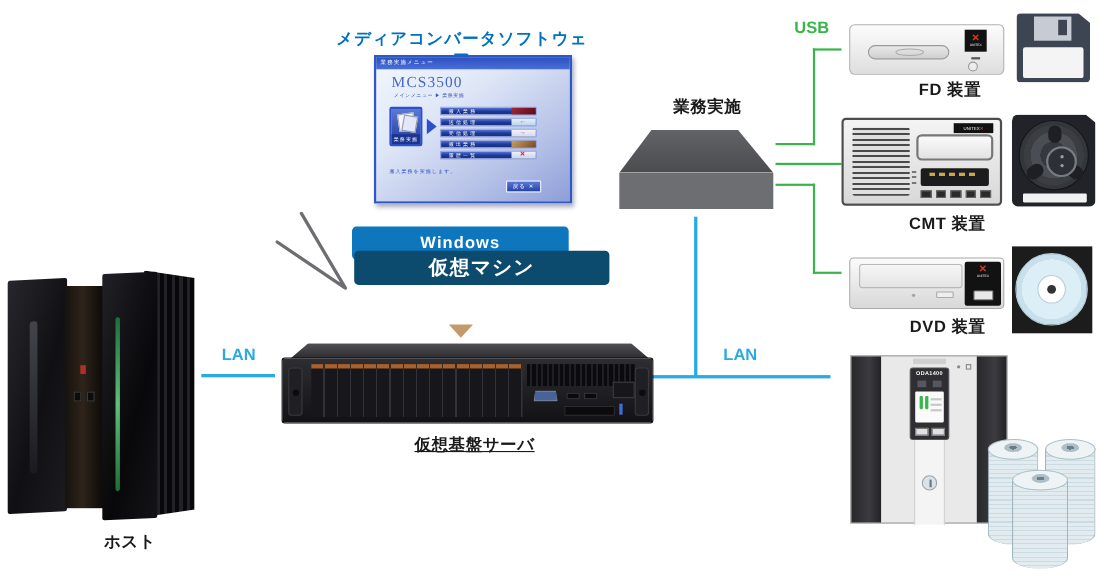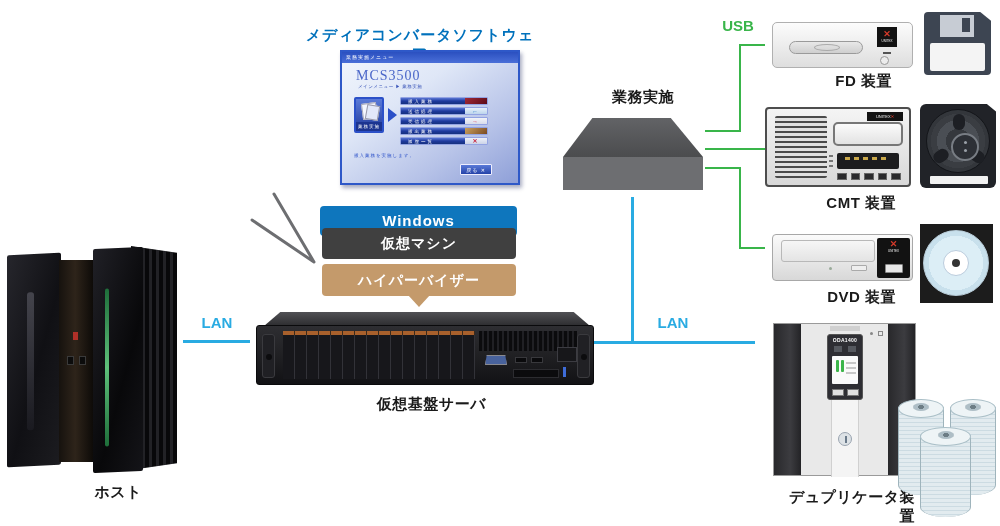--- a/index.html
+++ b/index.html
@@ -45,21 +45,21 @@
   .mi4 .mi-icon { background:linear-gradient(135deg,#caa05e,#7a4a22); }
   .mi5 .mi-icon { background:linear-gradient(180deg,#eef0f8,#ccd4e8); color:#c82840; }
   .mcs-status { position:absolute; left:12px; top:101px; font-size:4.5px; color:#2b50c8; letter-spacing:1px; }
   .mcs-back { position:absolute; right:26px; top:112px; width:32px; height:11px;
          background:linear-gradient(180deg,#5a7ad8,#2442a8); border:1px solid #eef;
          color:#fff; font-size:5px; text-align:center; line-height:11px; letter-spacing:1px; border-radius:1px; }
 
   
   .bar { position:absolute; border-radius:4px; color:#fff; font-weight:bold; text-align:center; letter-spacing:1px; }
   .bar-win { left:320px; top:193px; width:197px; height:30px; background:#0e76bd; font-size:15px; line-height:30px;margin-top:13px; }
-  .bar-vm  { left:322px; top:228px; width:194px; height:31px; background:#404040; font-size:14px; line-height:31px; }
+  .bar-vm  { left:322px; top:228px; width:232px; height:31px; background:#0c4a6e; font-size:18px; line-height:31px; }
   .bar-hyp { left:322px; top:264px; width:194px; height:32px; background:#c49a6b; font-size:14px; line-height:32px; }
   .bar-tail { left:408px; top:295px; width:0; height:0; border-left:11px solid transparent;
          border-right:11px solid transparent; border-top:12px solid #c49a6b; }
 
   
   .bubble { left:20px; top:168px; width:272px; height:60px; background:#fff; border:3px solid #6d6e71;
          border-radius:10px; display:flex; align-items:center; justify-content:center;
          font-size:15px; font-weight:bold; color:#4a4a4c; letter-spacing:0.5px; z-index:4; }
   .bubble-tail { left:248px; top:190px; width:72px; height:80px; z-index:5; }
 
@@ -234,21 +234,20 @@
       <div class="mcs-item mi3"><span>受信処理</span><span class="mi-icon">→</span></div>
       <div class="mcs-item mi4"><span>搬出業務</span><span class="mi-icon"></span></div>
       <div class="mcs-item mi5"><span>履歴一覧</span><span class="mi-icon">✕</span></div>
     </div>
     <div class="mcs-status">搬入業務を実施します。</div>
     <div class="mcs-back">戻る ✕</div>
   </div>
 
   <div class="bar bar-win">Windows</div>
   <div class="bar bar-vm">仮想マシン</div>
-  <div class="bar bar-hyp">ハイパーバイザー</div>
   <div class="abs bar-tail"></div>
 
   <svg class="abs bubble-tail" viewBox="0 0 72 80">
     <polygon points="26,4 66,72 4,30" fill="#ffffff"></polygon>
     <polyline points="26,4 66,72 4,30" fill="none" stroke="#6d6e71" stroke-width="3" stroke-linejoin="round" stroke-linecap="round"></polyline>
   </svg>
 
   <div class="lan-label" style="left:194px; top:314px;">LAN</div>
   <div class="blue-line" style="left:183px; top:340px; width:67px; height:3px;"></div>
 
@@ -298,21 +297,21 @@
       <div class="abs srv-port" style="left:258px;"></div>
       <div class="abs srv-port" style="left:274px;"></div>
       <div class="abs srv-slot"></div>
       <div class="abs srv-led"></div>
       <div class="abs srv-pwr"></div>
       <div class="abs srv-ear" style="left:320px;">
           <div class="abs srv-hole"></div>
         </div>
     </div>
   </div>
-  <div class="lbl" style="left:350px; top:395px; width:136px;">仮想基盤サーバ</div>
+  <div class="lbl" style="left:350px; top:395px; width:136px;text-decoration:underline;">仮想基盤サーバ</div>
 
   <div class="abs fd">
     <div class="abs fd-slot">
       <div class="abs fd-oval"></div>
     </div>
     <div class="abs brandbox fd-logo"><span class="bx">✕</span><span>UNITEX</span></div>
     <div class="abs fd-dash"></div>
     <div class="abs fd-pwr"></div>
   </div>
   <div class="lbl" style="left:792px; top:72px; width:100px;">FD 装置</div>
@@ -387,20 +386,19 @@
         <span class="dup-line" style="top:11px;"></span>
         <span class="dup-line" style="top:16px;"></span>
       </div>
       <div class="dup-btn" style="left:4px;"></div>
       <div class="dup-btn" style="left:19px;"></div>
     </div>
     <div class="abs dup-pwr">
         <i></i>
       </div>
   </div>
-  <div class="lbl" style="left:775px; top:488px; width:140px;">デュプリケータ装置</div>
   <div class="abs spindles">
     <div class="cyl cyl-bl"></div>
     <div class="cyl cyl-br"></div>
     <div class="cyl cyl-f"></div>
   </div>
 
 </div>
 
 </body></html>

